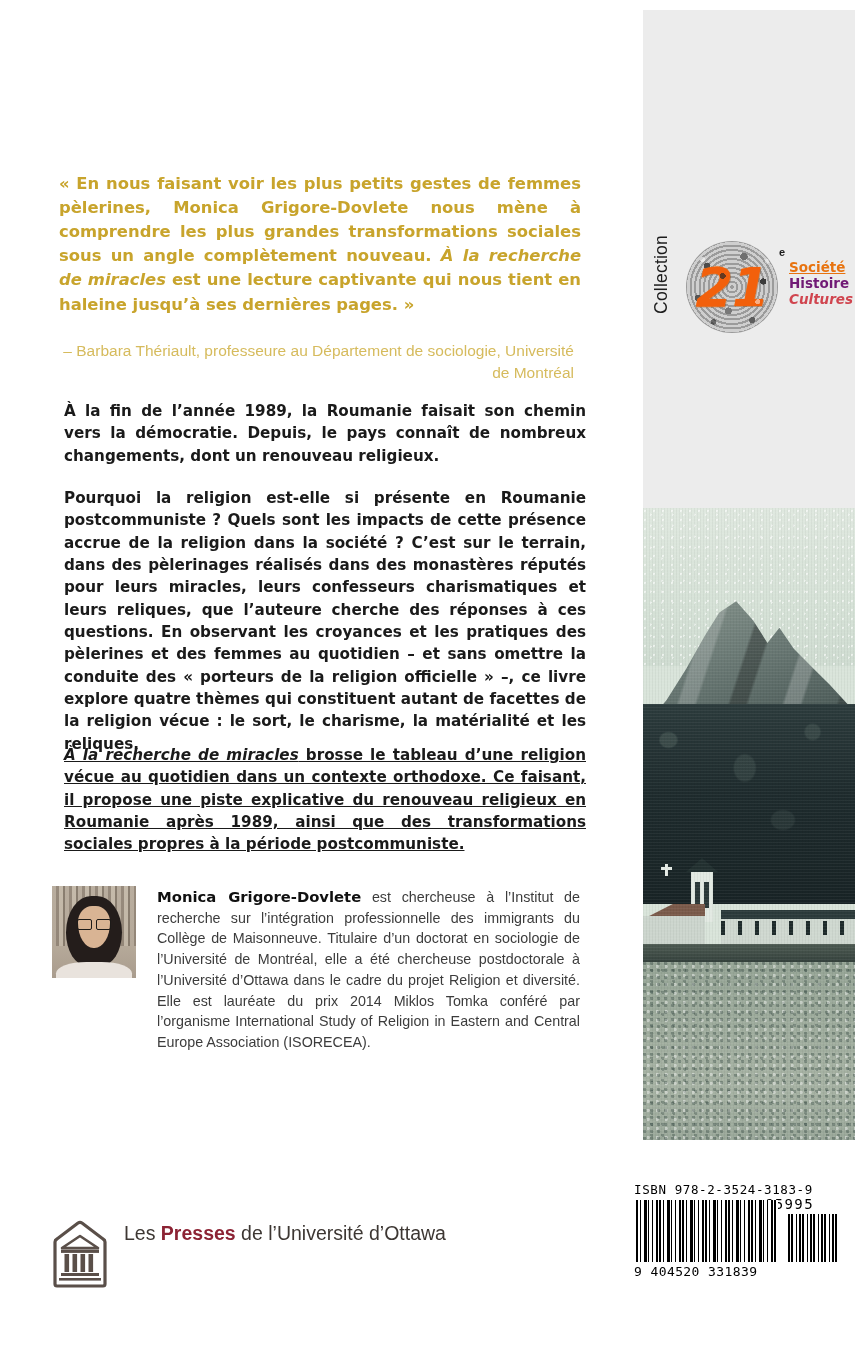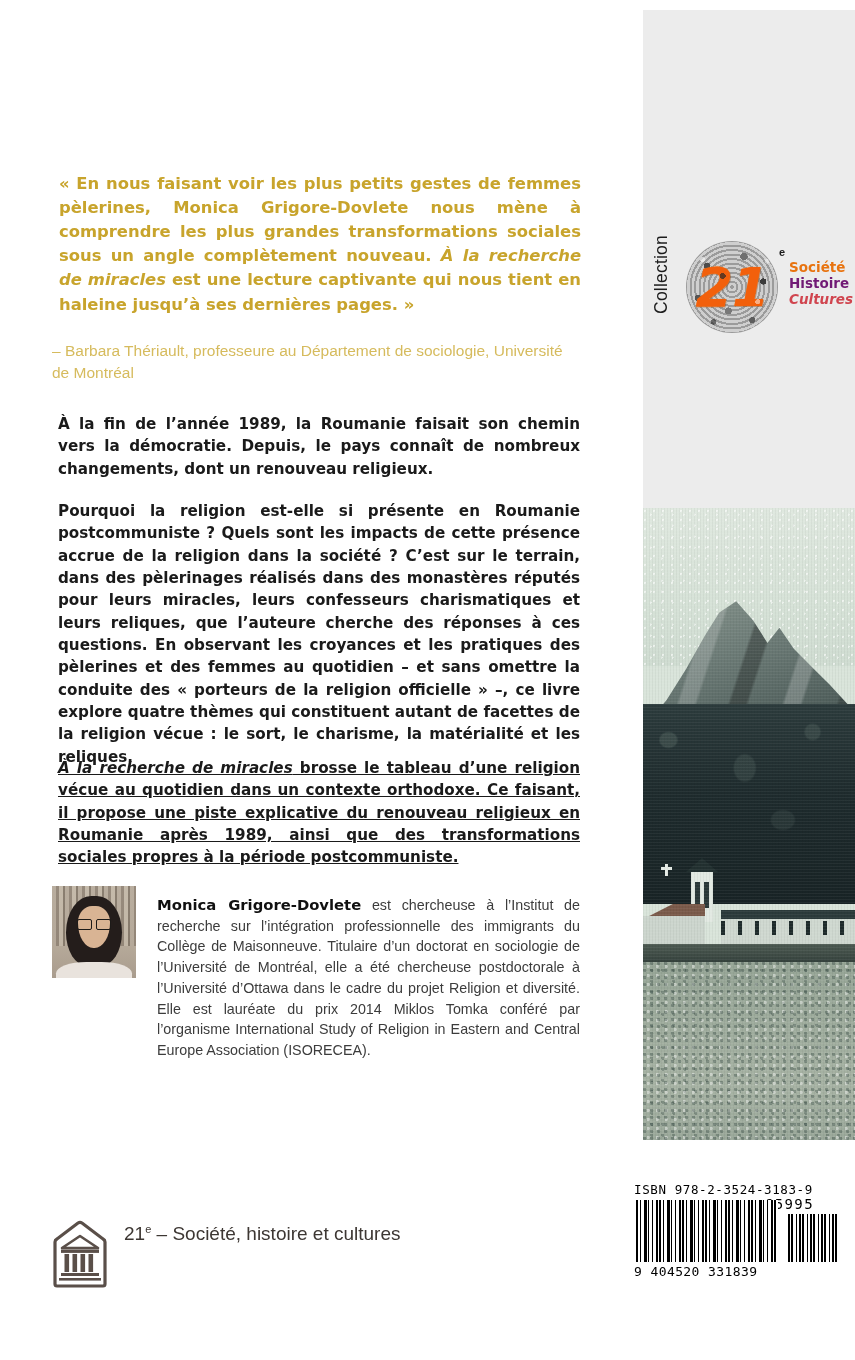--- a/index.html
+++ b/index.html
@@ -106,21 +106,21 @@
   }
   #logo-lines {
     position: absolute;
     left: 146px;
     top: 38px;
     line-height: 1.18;
     font-size: 13.5px;
     font-weight: bold;
     font-family: "DejaVu Sans", sans-serif;
   }
-  .ll1 { color: #e8730f; }
+  .ll1 { color: #e8730f; text-decoration: underline; }
   .ll2 { color: #701a75; }
   .ll3 { color: #d0454f; font-style: italic; }
 
   
   #cover-photo {
     position: absolute;
     left: 0;
     top: 508px;
     width: 212px;
     height: 632px;
@@ -299,38 +299,38 @@
     margin-left: 7px;
   }
   #blurb-quote .ital {
     font-style: italic;
   }
   #blurb-attrib {
     position: absolute;
     top: 340px;
     left: 0;
     width: 522px;
+    text-align: right;
     color: #d6bb5d;
     font-family: "Liberation Sans", sans-serif;
     font-size: 15.5px;
     line-height: 1.42;
   }
 
   .body-para {
     position: absolute;
-    left: 6px;
+    left: 12px;
     width: 522px;
     color: #1a1a1a;
     font-family: "DejaVu Sans", sans-serif;
     font-weight: bold;
     font-size: 15.2px;
     line-height: 1.47;
     text-align: justify;
     text-align-last: left;
-    margin-top: 13px;
   }
   .body-para .ital { font-style: italic; }
   #para-1 { top: 400px; }
   #para-2 { top: 487px; }
   #para-3 { top: 744px; text-decoration: underline; }
 
   
   #bio-block {
     position: absolute;
     left: 0;
@@ -385,21 +385,21 @@
   .ap-shirt {
     position: absolute;
     left: 4px; bottom: 0; width: 76px; height: 16px;
     background: #e9e3dd;
     border-radius: 40% 40% 0 0 / 70% 70% 0 0;
   }
 
   #bio-text {
     position: absolute;
     left: 105px;
-    top: 8px;
+    top: 0;
     width: 423px;
     color: #3c3c3c;
     font-family: "Liberation Sans", sans-serif;
     font-size: 14.3px;
     line-height: 1.45;
     text-align: justify;
     text-align-last: left;
   }
   #bio-text b {
     color: #101010;
@@ -560,21 +560,21 @@
     <rect x="9" y="29.5" width="38" height="3.4" fill="#5a4f49"></rect>
     <rect x="12.5" y="34" width="4.6" height="18" fill="#5a4f49"></rect>
     <rect x="20.5" y="34" width="4.6" height="18" fill="#5a4f49"></rect>
     <rect x="28.5" y="34" width="4.6" height="18" fill="#5a4f49"></rect>
     <rect x="36.5" y="34" width="4.6" height="18" fill="#5a4f49"></rect>
     <rect x="9" y="53" width="38" height="3" fill="#5a4f49"></rect>
     <rect x="7" y="58" width="42" height="2.6" fill="#5a4f49"></rect>
   </svg>
 
   <div id="pub-text">
-    <div class="pub-l2"><span>21</span><sup>e</sup><span> – Société, histoire et cultures</span></div>
+    <div class="pub-l1"><span>Les </span><b>Presses</b><span> de l’Université d’Ottawa</span></div>
   </div>
 </div>
 
 <div id="barcode-block">
   <div id="isbn-line">ISBN  978-2-3524-3183-9</div>
   <div id="price-code-label">65995</div>
   <div id="bars-main"></div>
   <div id="bars-addon"></div>
   <div id="ean-digits">9  404520  331839</div>
 </div>

